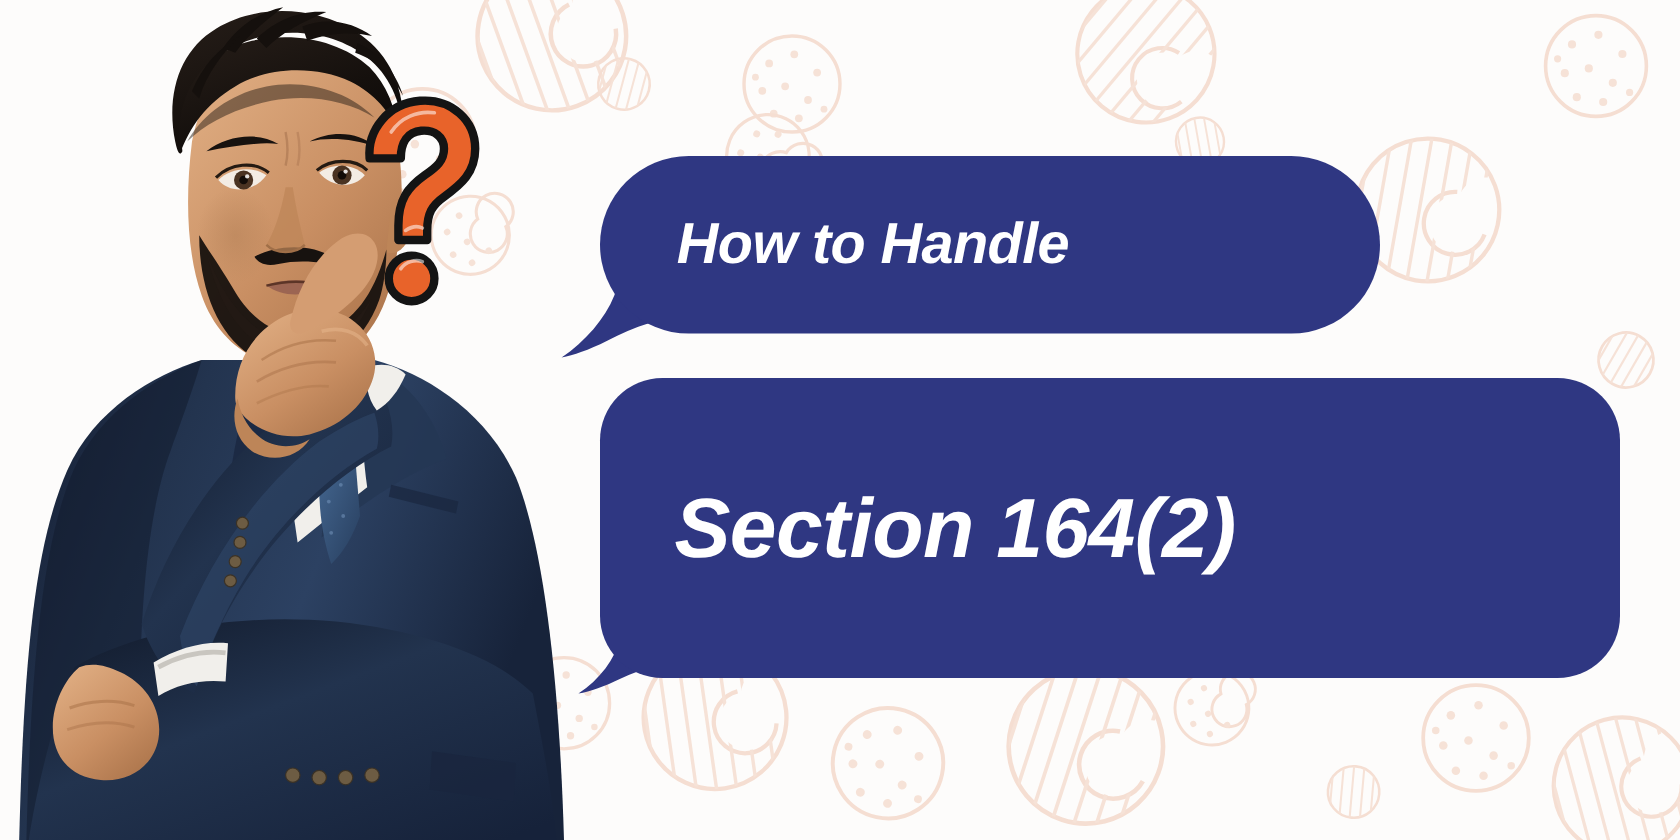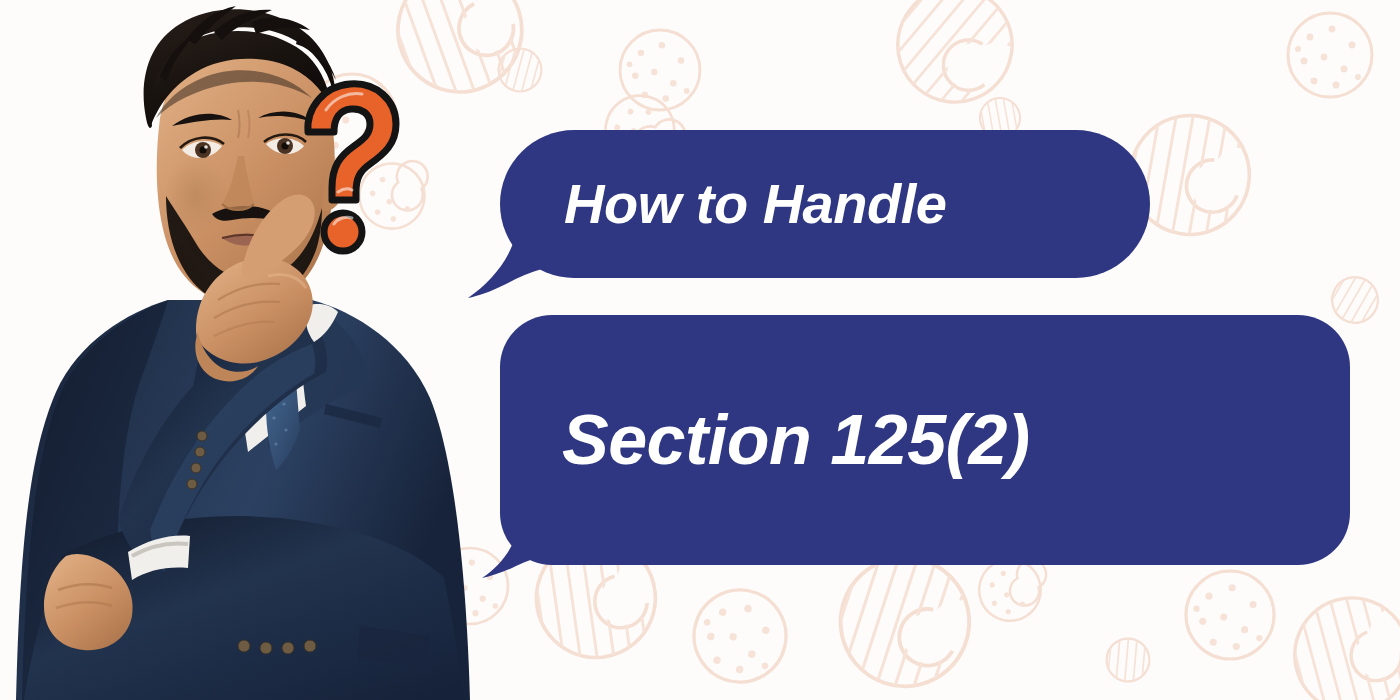--- a/index.html
+++ b/index.html
@@ -97,21 +97,21 @@
     color: #ffffff;
     font-family: "Liberation Sans", sans-serif;
     font-weight: bold;
     font-style: italic;
     letter-spacing: -0.5px;
     white-space: nowrap;
     line-height: 1.02;
   }
 
   #headline-text {
-    font-size: 56px;
+    font-size: 48px;
   }
 
   #subject-text {
     font-size: 70px;
     line-height: 1.26;
     white-space: normal;
   }
   #subject-text .line {
     display: block;
     white-space: nowrap;
@@ -469,17 +469,17 @@
   <div class="bubble" id="bubble-headline" style="background: rgb(47, 55, 130);">
     <span class="bubble-text" id="headline-text" style="color: rgb(255, 255, 255);">How to Handle</span>
   </div>
 
   <svg id="bubble-subject-tail" class="bubble-tail" viewBox="0 0 110 80" xmlns="http://www.w3.org/2000/svg" aria-hidden="true">
     <path d="M106,0 L106,46 C84,48 58,56 36,66 C24,72 12,76 2,78
              C20,66 32,50 38,30 C41,16 43,4 44,0 Z" fill="#2f3782"></path>
   </svg>
   <div class="bubble" id="bubble-subject" style="background: rgb(47, 55, 130);">
     <span class="bubble-text" id="subject-text" style="color: rgb(255, 255, 255);">
-      <span class="line">Section 125(2)</span>
+      <span class="line">Section 164(2)</span>
     </span>
   </div>
 
 </div>
 
 </body></html>

